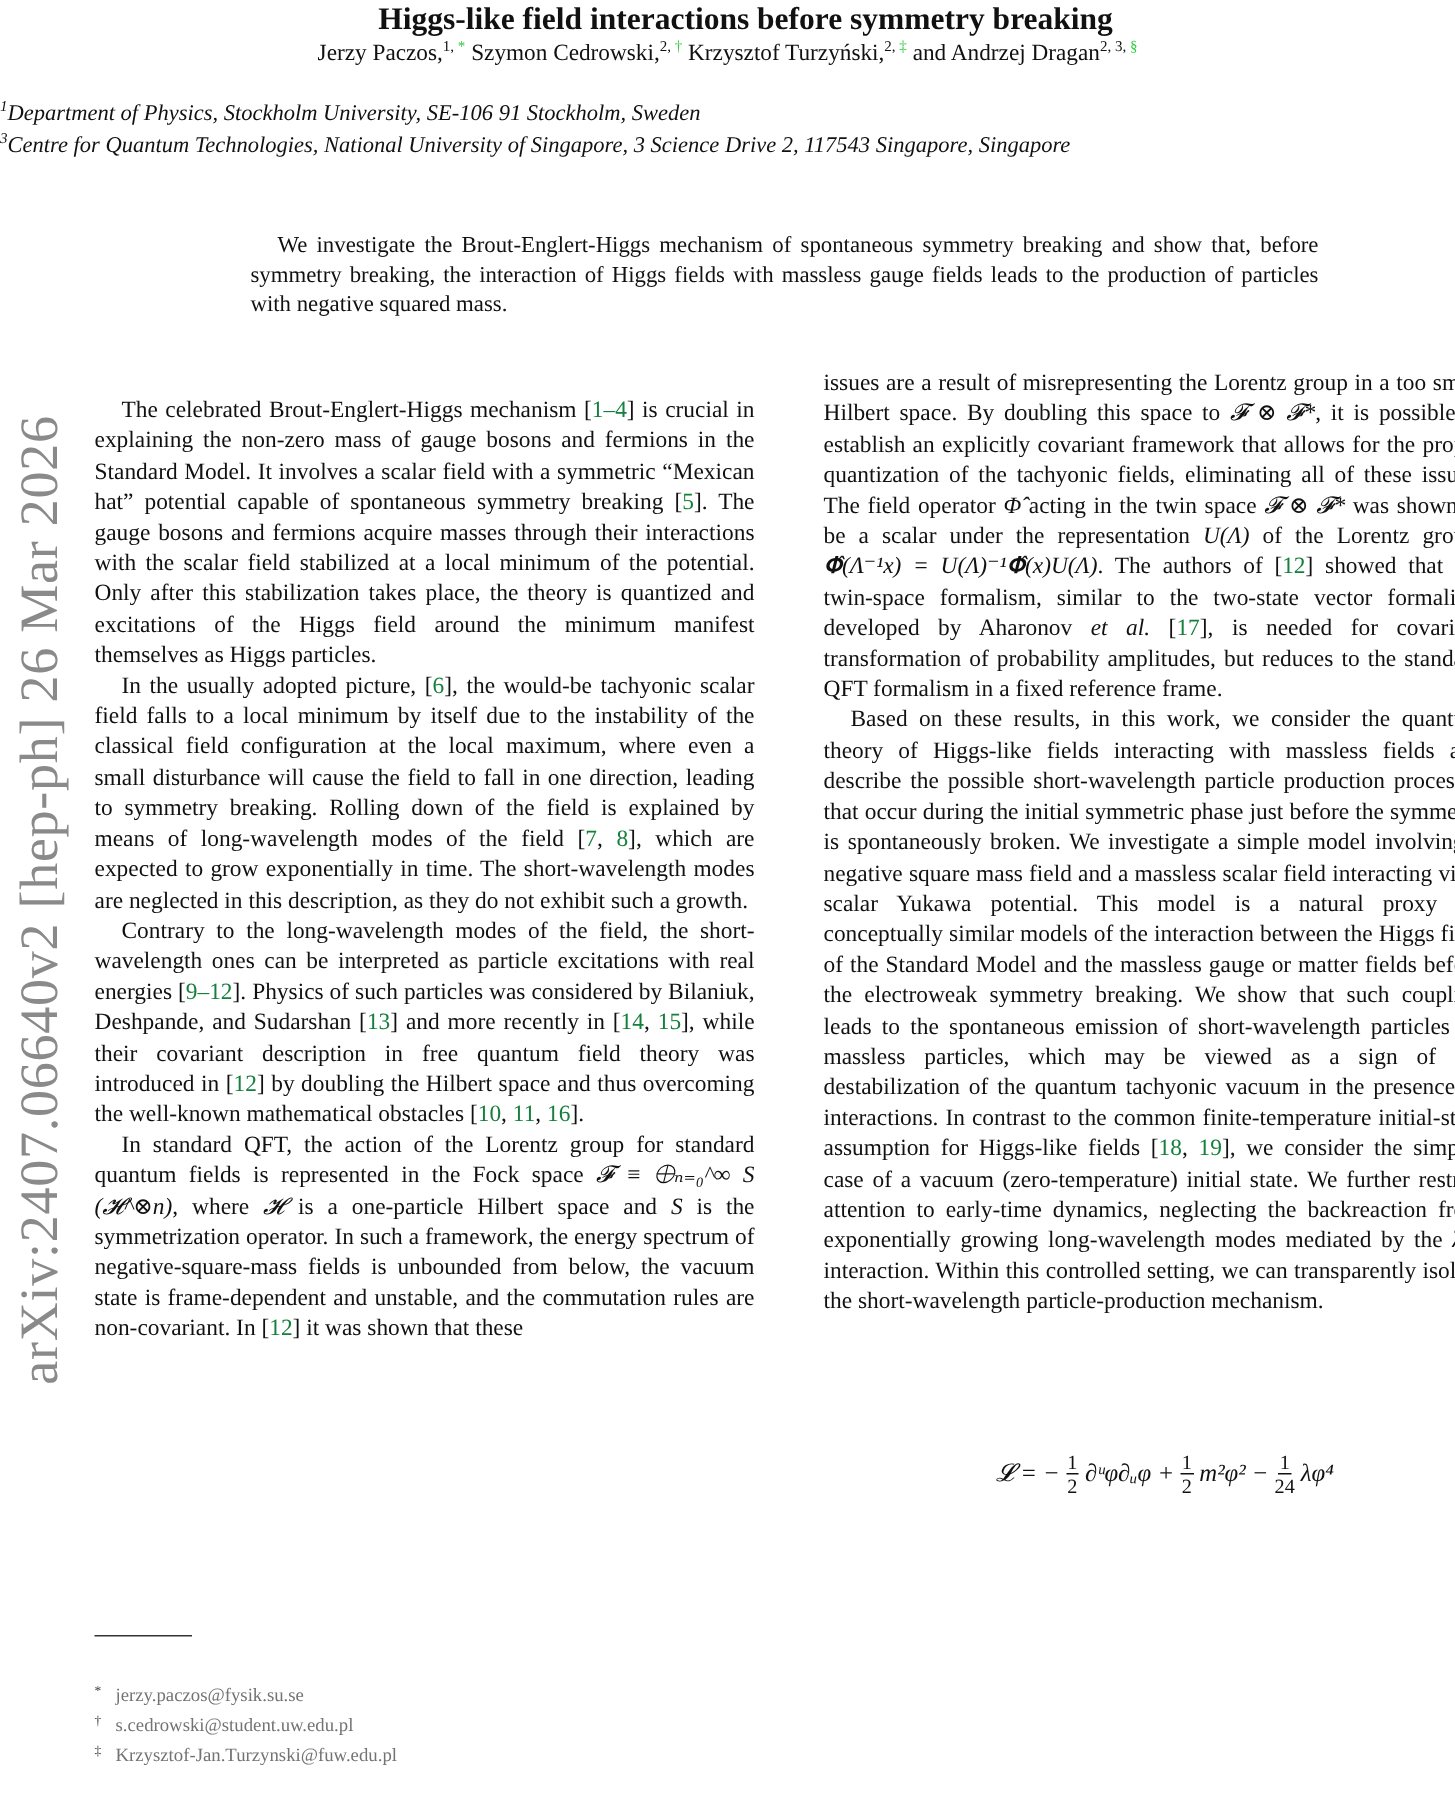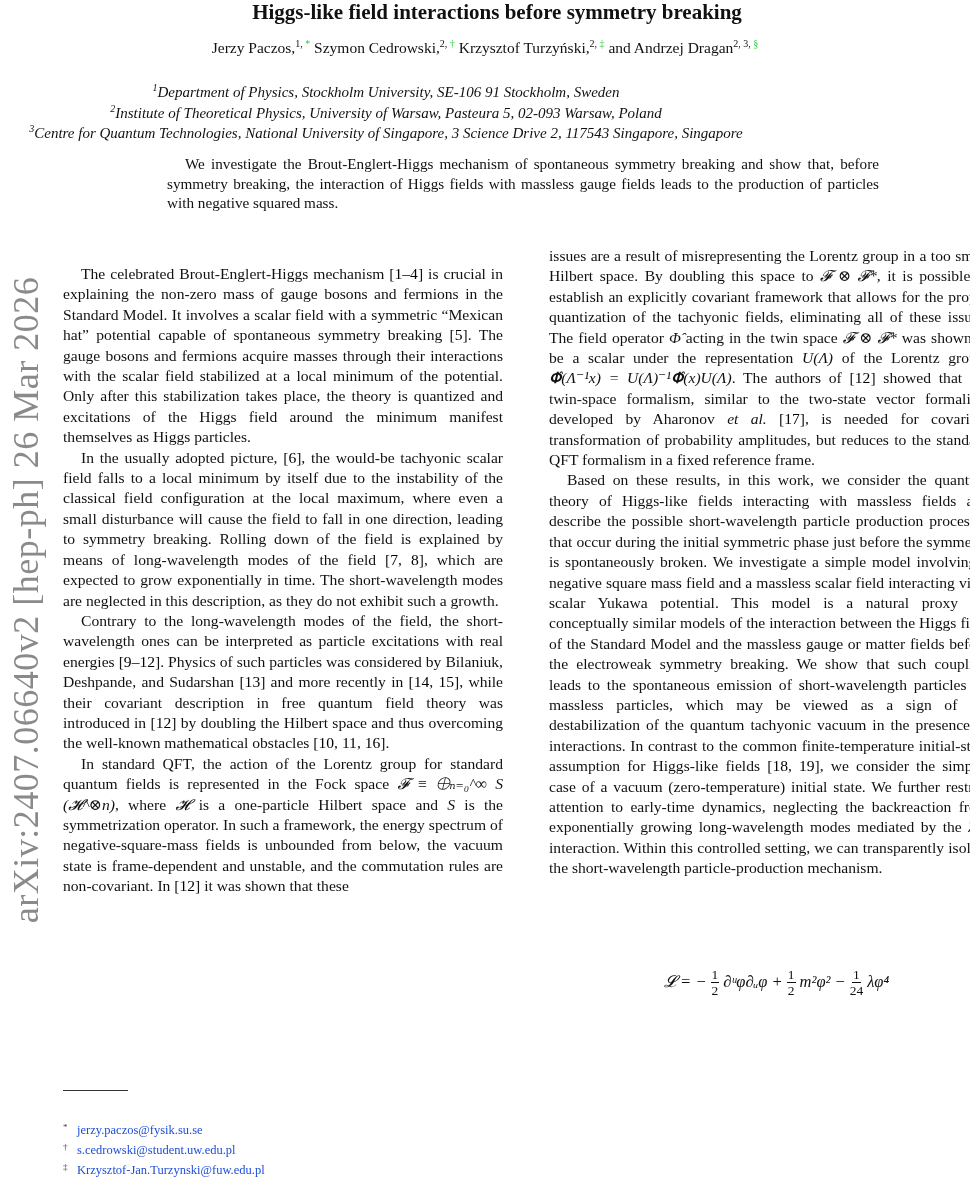--- a/index.html
+++ b/index.html
@@ -15,59 +15,59 @@
   }
   .arxiv-stamp span {
     display: block; transform: rotate(-90deg); white-space: nowrap;
     font-size: 36px; color: #8a8a8a; letter-spacing: 0.5px;
   }
   .title {
     position: absolute; top: 0; left: 0; width: 970px; text-align: center;
     font-size: 21px; font-weight: bold; line-height: 24px;
   }
   .authors {
-    position: absolute; top: 38px; left: 0; width: 970px; text-align: center;
+    position: absolute; top: 26px; left: 0; width: 970px; text-align: center;
     font-size: 15.5px; line-height: 20px;
   }
   sup { font-size: 10px; vertical-align: 6px; line-height: 0; }
   .mark { color: #2ecc40; }
   .affils {
-    position: absolute; top: 66px; left: 0; width: 772px; text-align: center;
-    font-size: 15px; line-height: 20.5px; font-style: italic; margin-top: 16px;
+    position: absolute; top: 66px; left: 0; width: 772px; 
+    font-size: 15px; line-height: 20.5px; font-style: italic;
   }
   .affils div { white-space: nowrap; }
   .dated { font-style: normal; }
   .abstract {
     position: absolute; top: 154px; left: 167px; width: 712px;
     font-size: 15.2px; line-height: 19.5px; text-align: justify; text-indent: 18px;
   }
   .col {
     position: absolute; top: 244px; width: 440px;
     font-size: 15.6px; line-height: 20.4px; text-align: justify;
   }
   .col.left { left: 63px; }
   .col.right { left: 549px; }
   .section-heading {
     text-align: center; font-weight: bold; font-size: 14.5px; letter-spacing: 0.6px;
     margin: 0; line-height: 24px;
   }
   .section-heading .num { margin-right: 14px; }
   p { margin: 0; text-indent: 18px; }
-  .cite { color: #000000; }
+  .cite { color: #15803d; }
   .it { font-style: italic; }
   .footnote-rule {
     position: absolute; left: 63px; top: 1090px; width: 65px; height: 0;
     border-top: 1px solid #333;
   }
   .footnotes {
     position: absolute; left: 63px; top: 1119px; width: 440px;
     font-size: 12.5px; line-height: 17px;
   }
   .footnotes .fn-mark { display: inline-block; width: 14px; font-size: 9px; vertical-align: 4px; color: #444; }
-  .footnotes a { color: #1d4ed8; text-decoration: none; }
+  .footnotes a { color: #737373; text-decoration: none; }
   .equation {
     display: flex; align-items: center; justify-content: space-between;
     margin-top: 14px; height: 44px;
   }
   .equation .math { margin-left: 115px; font-size: 16.5px; font-style: italic; white-space: nowrap; display: flex; align-items: center; gap: 2px; }
   .frac { display: inline-flex; flex-direction: column; align-items: center; font-style: normal; font-size: 13.5px; line-height: 15px; margin: 0 2px; }
   .frac .n { border-bottom: 1px solid #111; padding: 0 1px; }
   .eq-num { font-size: 16px; }
 </style>
 </head>
@@ -81,21 +81,20 @@
 
 <div class="authors">
   <span><span>Jerzy Paczos,</span><sup><span>1,</span> <span class="mark">*</span></sup></span>
   <span><span>Szymon Cedrowski,</span><sup><span>2,</span> <span class="mark">†</span></sup></span>
   <span><span>Krzysztof Turzyński,</span><sup><span>2,</span> <span class="mark">‡</span></sup></span>
   <span><span>and Andrzej Dragan</span><sup><span>2, 3,</span> <span class="mark">§</span></sup></span>
 </div>
 
 <div class="affils">
   <div><sup>1</sup><span>Department of Physics, Stockholm University, SE-106 91 Stockholm, Sweden</span></div>
-  <div><sup>2</sup><span>Institute of Theoretical Physics, University of Warsaw, Pasteura 5, 02-093 Warsaw, Poland</span></div>
   <div><sup>3</sup><span>Centre for Quantum Technologies, National University of Singapore, 3 Science Drive 2, 117543 Singapore, Singapore</span></div>
 </div>
 
 <div class="abstract">We investigate the Brout-Englert-Higgs mechanism of spontaneous symmetry breaking and show that, before symmetry breaking, the interaction of Higgs fields with massless gauge fields leads to the production of particles with negative squared mass.</div>
 
 <div class="col left">
   <div style="height:20px"></div>
   <p><span>The celebrated Brout-Englert-Higgs mechanism [</span><span class="cite">1–4</span><span>] is crucial in explaining the non-zero mass of gauge bosons and fermions in the Standard Model. It involves a scalar field with a symmetric “Mexican hat” potential capable of spontaneous symmetry breaking [</span><span class="cite">5</span><span>]. The gauge bosons and fermions acquire masses through their interactions with the scalar field stabilized at a local minimum of the potential. Only after this stabilization takes place, the theory is quantized and excitations of the Higgs field around the minimum manifest themselves as Higgs particles.</span></p>
   <p><span>In the usually adopted picture, [</span><span class="cite">6</span><span>], the would-be tachyonic scalar field falls to a local minimum by itself due to the instability of the classical field configuration at the local maximum, where even a small disturbance will cause the field to fall in one direction, leading to symmetry breaking. Rolling down of the field is explained by means of long-wavelength modes of the field [</span><span class="cite">7</span><span>, </span><span class="cite">8</span><span>], which are expected to grow exponentially in time. The short-wavelength modes are neglected in this description, as they do not exhibit such a growth.</span></p>
   <p><span>Contrary to the long-wavelength modes of the field, the short-wavelength ones can be interpreted as particle excitations with real energies [</span><span class="cite">9–12</span><span>]. Physics of such particles was considered by Bilaniuk, Deshpande, and Sudarshan [</span><span class="cite">13</span><span>] and more recently in [</span><span class="cite">14</span><span>, </span><span class="cite">15</span><span>], while their covariant description in free quantum field theory was introduced in [</span><span class="cite">12</span><span>] by doubling the Hilbert space and thus overcoming the well-known mathematical obstacles [</span><span class="cite">10</span><span>, </span><span class="cite">11</span><span>, </span><span class="cite">16</span><span>].</span></p>

